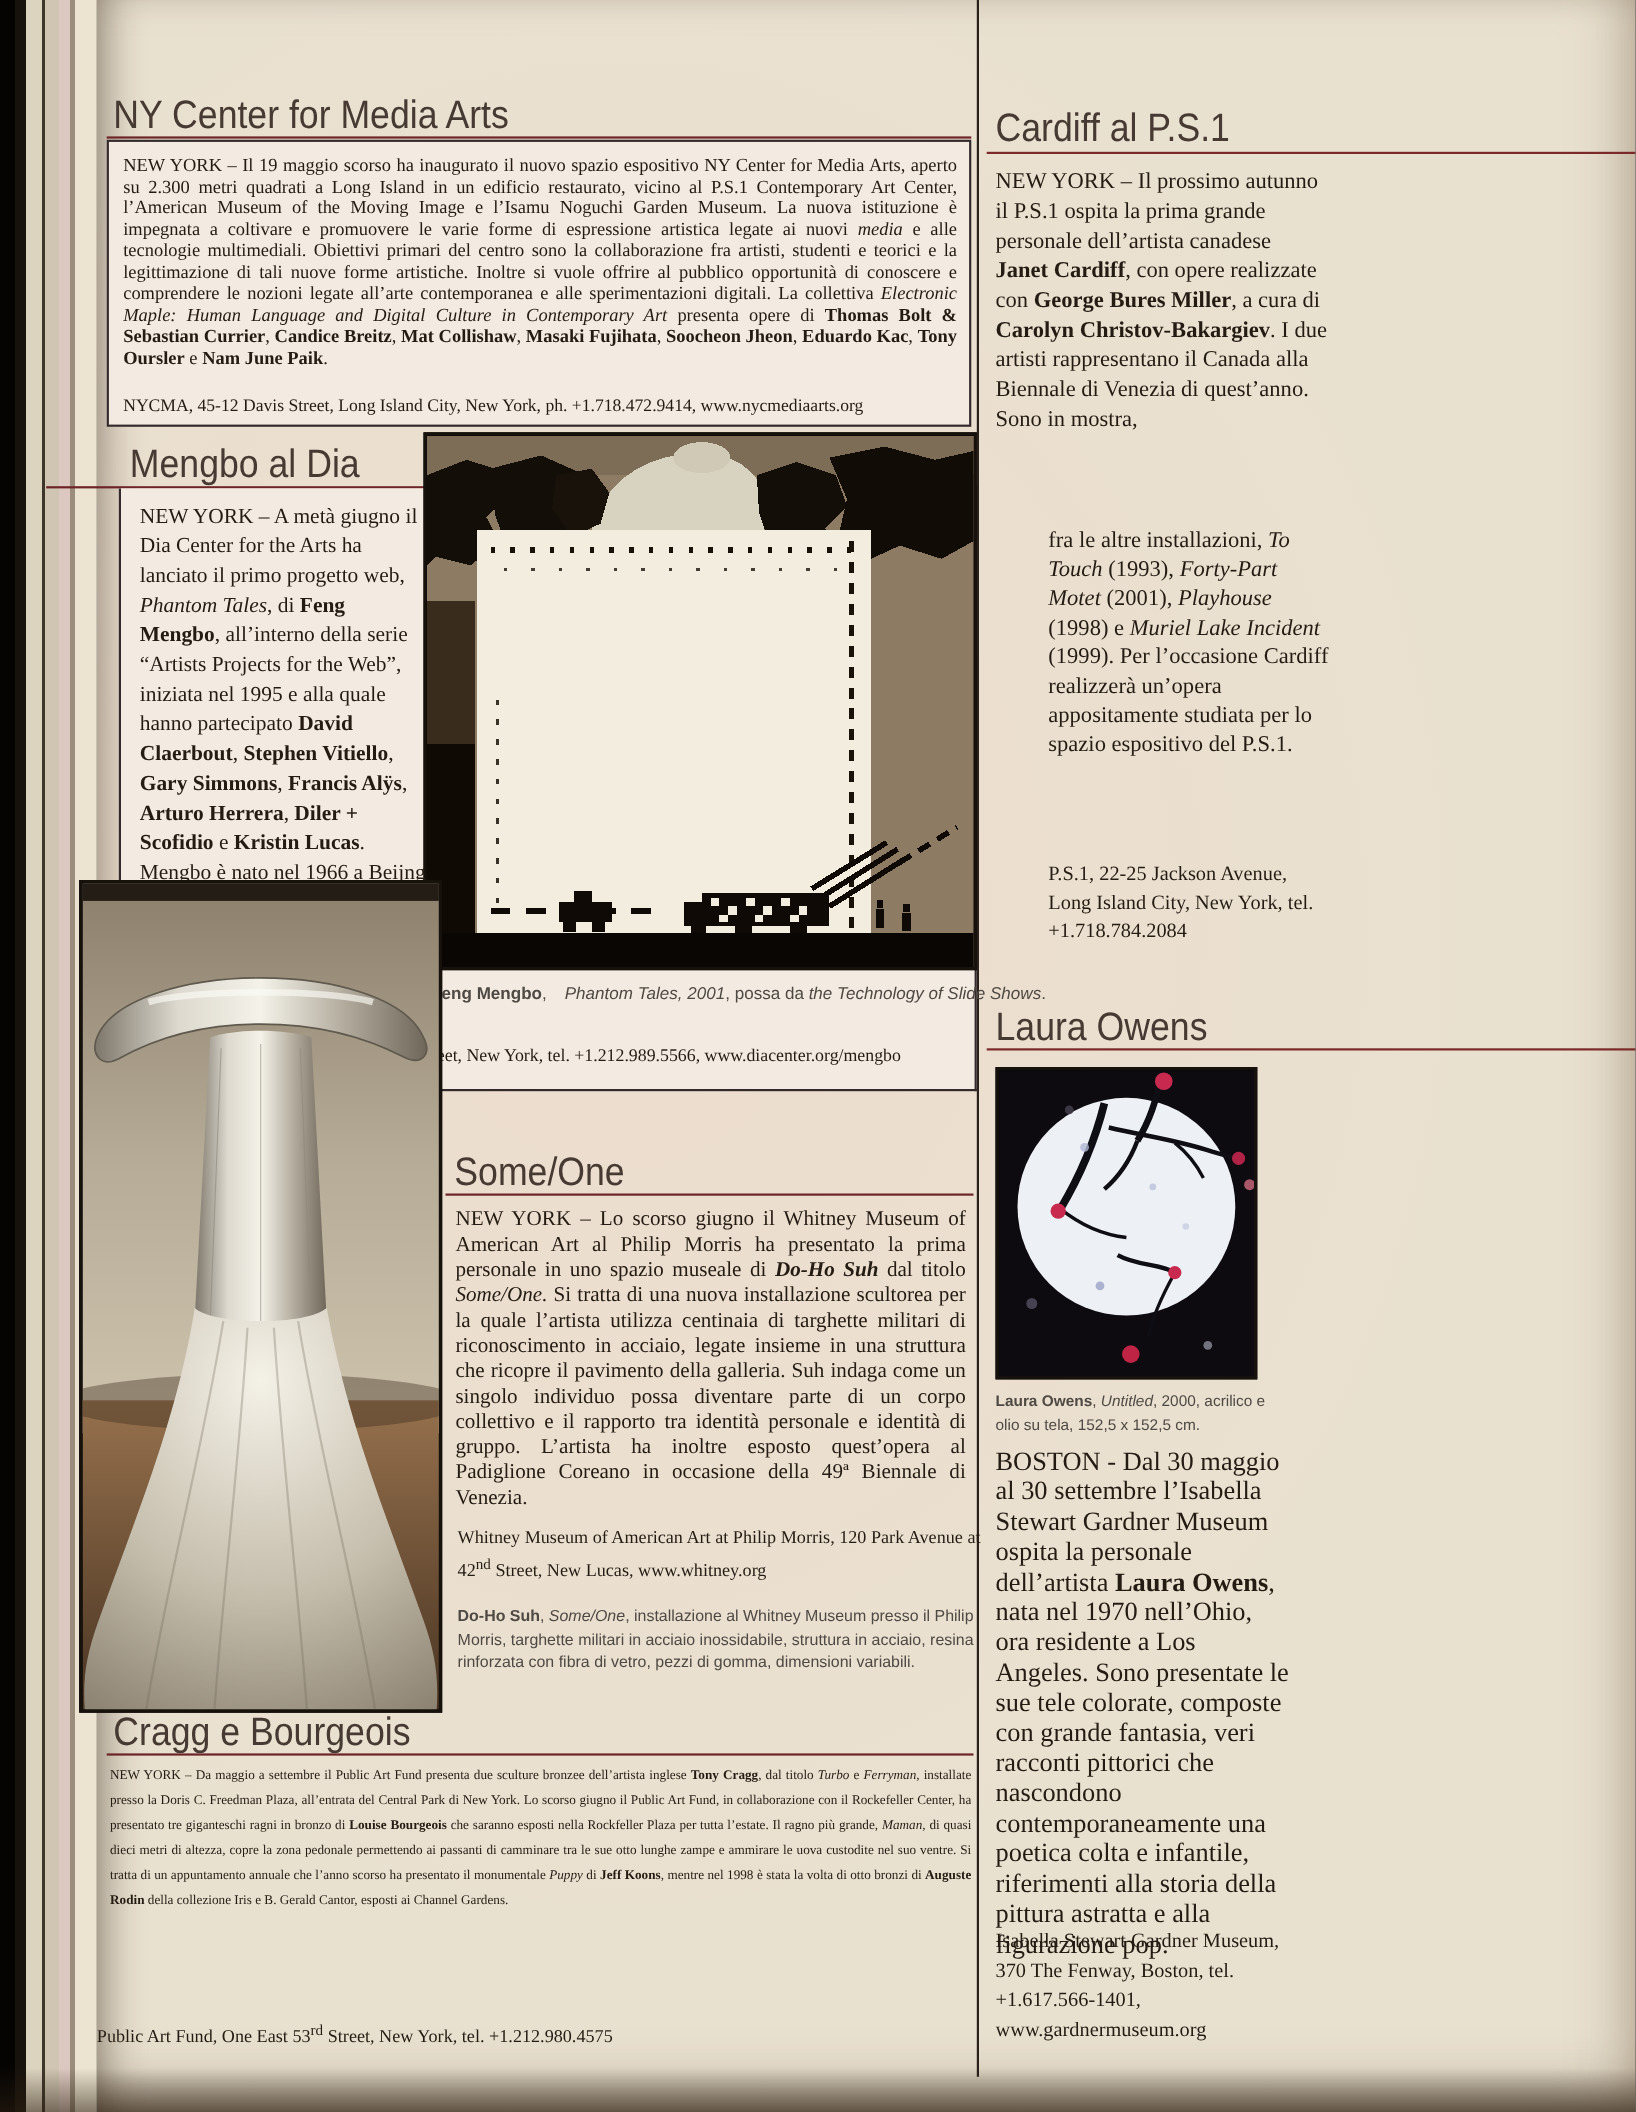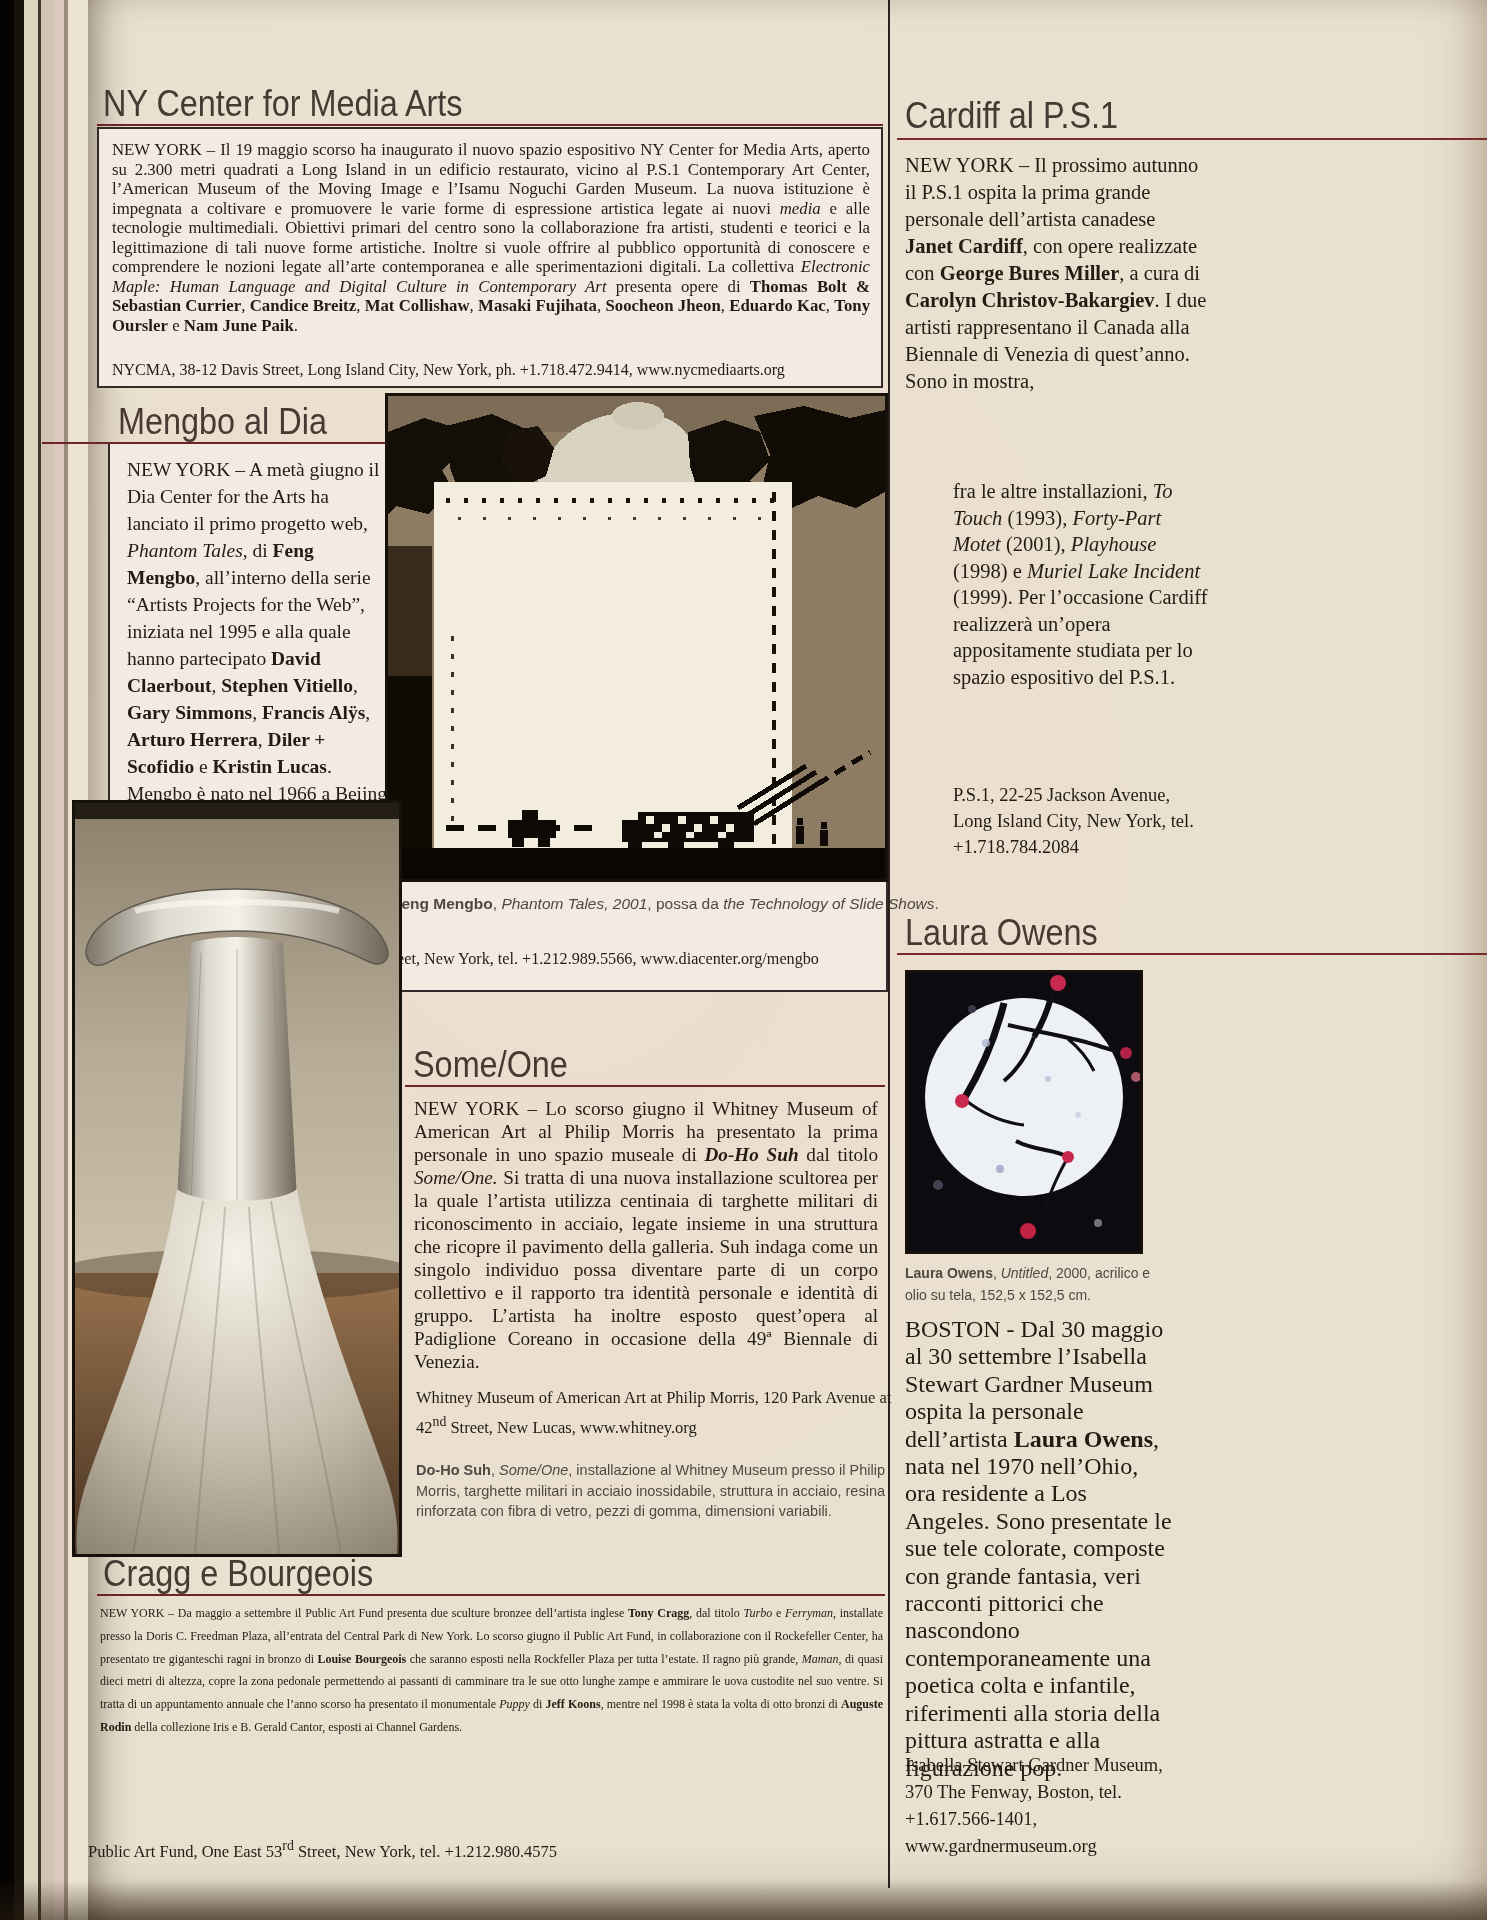--- a/index.html
+++ b/index.html
@@ -101,21 +101,21 @@
 <div class="scan-edge"></div>
 <div class="page"></div>
 <div class="page-tint"></div>
 <div class="vrule"></div>
 
 <section>
   <h2 class="headline t-nycma">NY Center for Media Arts</h2>
   <div class="rule r-nycma"></div>
   <div class="panel box-nycma"></div>
   <p class="serif p-nycma"><span>NEW YORK – Il 19 maggio scorso ha inaugurato il nuovo spazio espositivo NY Center for Media Arts, aperto su 2.300 metri quadrati a Long Island in un edificio restaurato, vicino al P.S.1 Contemporary Art Center, l’American Museum of the Moving Image e l’Isamu Noguchi Garden Museum. La nuova istituzione è impegnata a coltivare e promuovere le varie forme di espressione artistica legate ai nuovi </span><span style="font-style: italic;">media</span><span> e alle tecnologie multimediali. Obiettivi primari del centro sono la collaborazione fra artisti, studenti e teorici e la legittimazione di tali nuove forme artistiche. Inoltre si vuole offrire al pubblico opportunità di conoscere e comprendere le nozioni legate all’arte contemporanea e alle sperimentazioni digitali. La collettiva </span><span style="font-style: italic;">Electronic Maple: Human Language and Digital Culture in Contemporary Art</span><span> presenta opere di </span><span style="font-weight: bold;">Thomas Bolt &amp; Sebastian Currier</span><span>, </span><span style="font-weight: bold;">Candice Breitz</span><span>, </span><span style="font-weight: bold;">Mat Collishaw</span><span>, </span><span style="font-weight: bold;">Masaki Fujihata</span><span>, </span><span style="font-weight: bold;">Soocheon Jheon</span><span>, </span><span style="font-weight: bold;">Eduardo Kac</span><span>, </span><span style="font-weight: bold;">Tony Oursler</span><span> e </span><span style="font-weight: bold;">Nam June Paik</span><span>.</span></p>
-  <p class="serif c-nycma"><span>NYCMA, 38-12 Davis Street, Long Island City, New York, ph. +1.718.472.9414, www.nycmediaarts.org</span></p>
+  <p class="serif c-nycma"><span>NYCMA, 45-12 Davis Street, Long Island City, New York, ph. +1.718.472.9414, www.nycmediaarts.org</span></p>
 </section>
 
 <section>
   <div class="rule r-mengbo"></div>
   <h2 class="headline t-mengbo">Mengbo al Dia</h2>
   <div class="panel box-mengbo"></div>
   <figure class="photo-mengbo">
     <svg viewBox="0 0 497 483" preserveAspectRatio="none" shape-rendering="crispEdges">
       <rect width="497" height="483" fill="#8d7b63"></rect>
       <rect width="497" height="36" fill="#7e6d56"></rect>
@@ -170,21 +170,21 @@
       <g fill="#0f0a06">
         <rect x="408" y="430" width="8" height="18"></rect>
           <rect x="409" y="422" width="6" height="7"></rect>
         <rect x="432" y="434" width="8" height="16"></rect>
           <rect x="433" y="426" width="6" height="7"></rect>
       </g>
       <rect x="0" y="452" width="497" height="31" fill="#0a0604"></rect>
     </svg>
   </figure>
   <p class="serif p-mengbo"><span>NEW YORK – A metà giugno il Dia Center for the Arts ha lanciato il primo progetto web, </span><span style="font-style: italic;">Phantom Tales</span><span>, di </span><span style="font-weight: bold;">Feng Mengbo</span><span>, all’interno della serie “Artists Projects for the Web”, iniziata nel 1995 e alla quale hanno partecipato </span><span style="font-weight: bold;">David Claerbout</span><span>, </span><span style="font-weight: bold;">Stephen Vitiello</span><span>, </span><span style="font-weight: bold;">Gary Simmons</span><span>, </span><span style="font-weight: bold;">Francis Alÿs</span><span>, </span><span style="font-weight: bold;">Arturo Herrera</span><span>, </span><span style="font-weight: bold;">Diler + Scofidio</span><span> e </span><span style="font-weight: bold;">Kristin Lucas</span><span>. Mengbo è nato nel 1966 a Beijng e nel lavoro </span><span style="font-style: italic;">Phantom Tales</span><span> esamina la violenza e la propaganda dei libri di racconti della sua infanzia.</span></p>
-  <p class="sans-cap cap-mengbo"><span style="font-weight: bold;">Feng Mengbo</span><span>, </span><span style="font-style: italic;">Phantom Tales, 2001</span><span>, possa da </span><span style="font-style: italic;">the Technology of Slide Shows</span><span>.</span></p>
+  <p class="sans-cap cap-mengbo"><span style="font-weight: bold;">Feng Mengbo</span><span>, </span><span style="font-style: italic; margin-left: 12px;">Phantom Tales, 2001</span><span>, possa da </span><span style="font-style: italic;">the Technology of Slide Shows</span><span>.</span></p>
   <p class="serif c-mengbo"><span>Dia Center for the Arts, 542 West 22</span><sup>nd</sup><span> Street, New York, tel. +1.212.989.5566, www.diacenter.org/mengbo</span></p>
 </section>
 
 <section>
   <figure class="photo-suh">
     <svg viewBox="0 0 324 751" preserveAspectRatio="none">
       <defs>
         <linearGradient id="gw" x1="0" y1="0" x2="0" y2="1">
           <stop offset="0" stop-color="#8c806c"></stop>
             <stop offset=".5" stop-color="#b6ab96"></stop>

